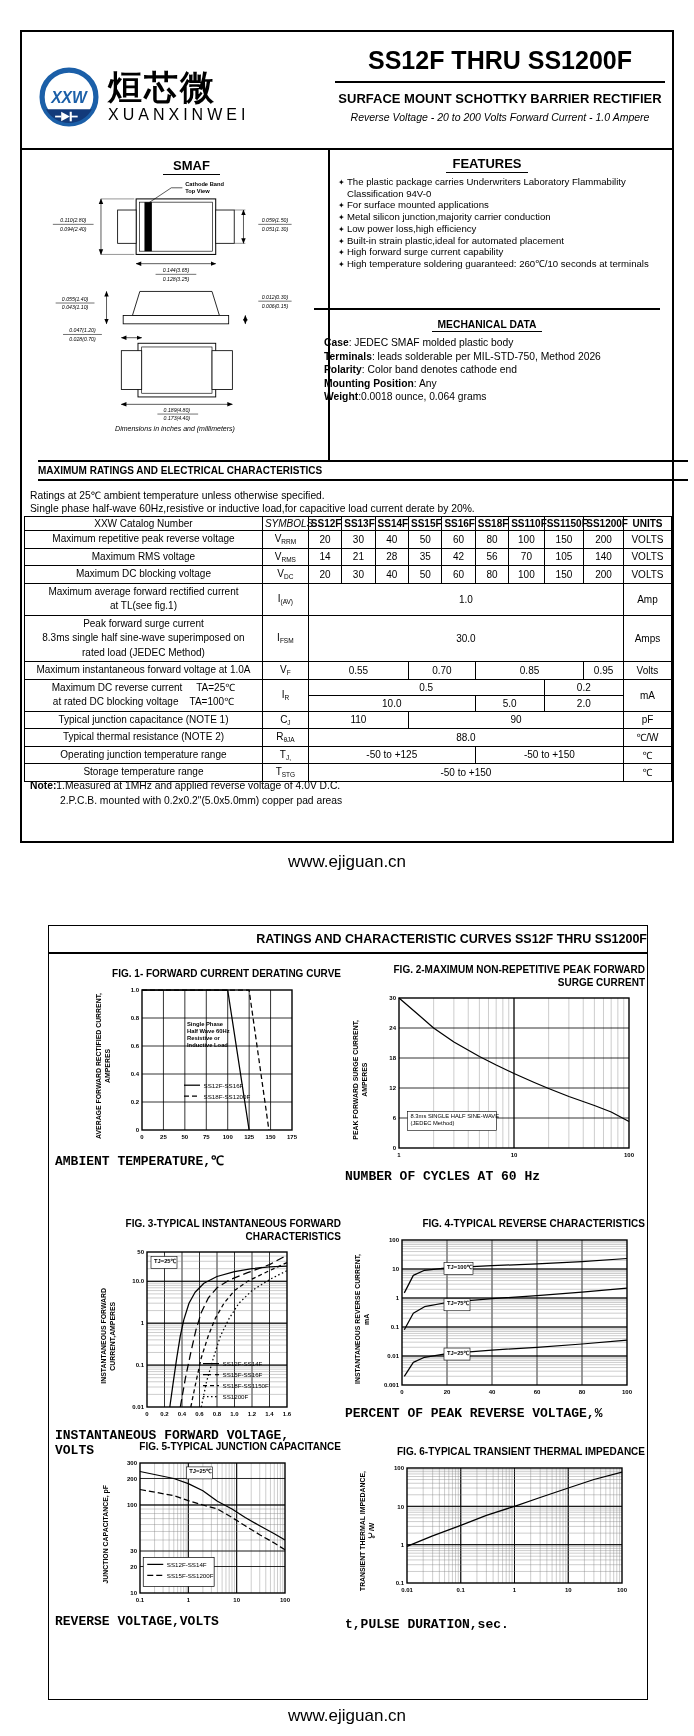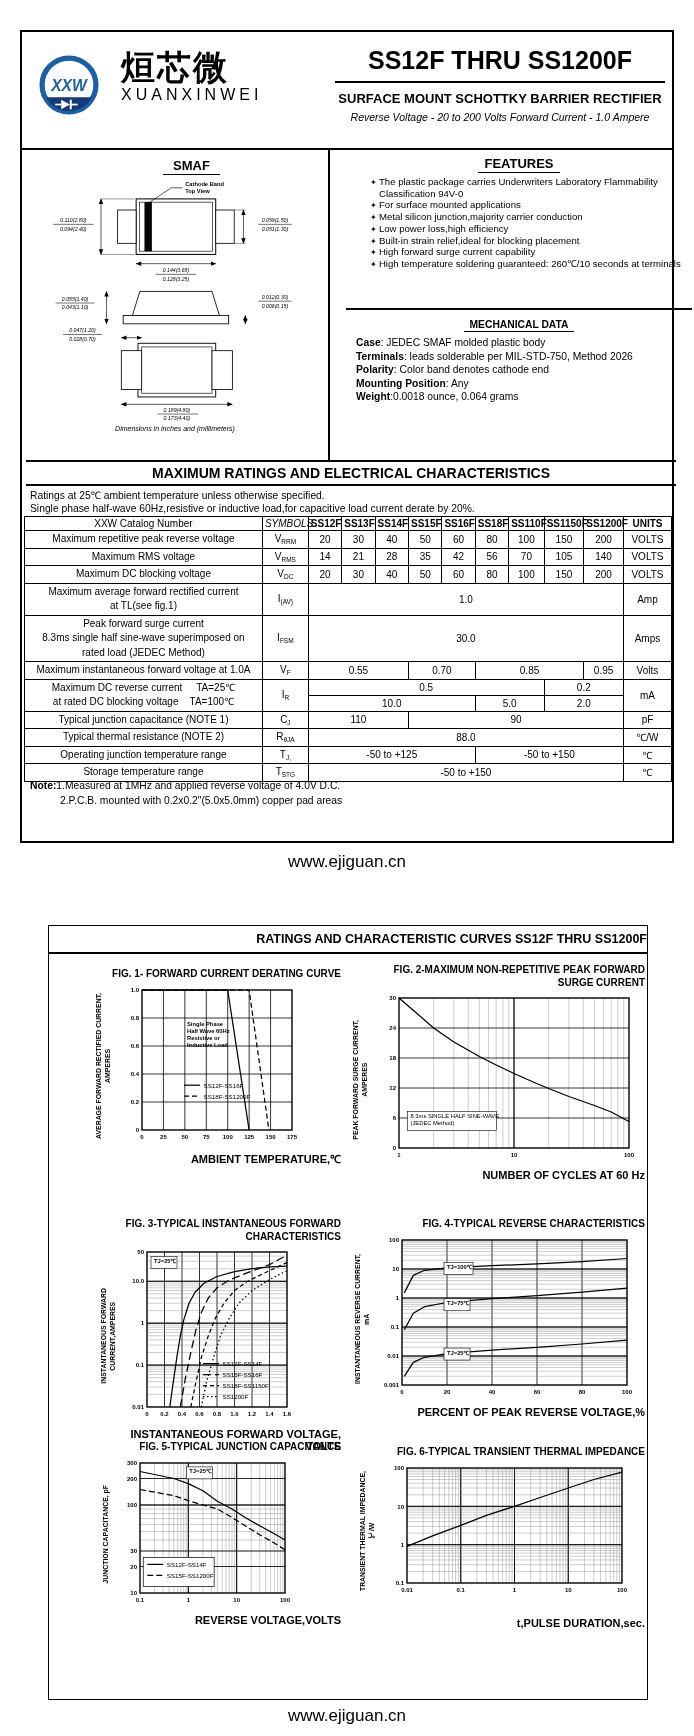--- a/index.html
+++ b/index.html
@@ -5,47 +5,47 @@
   html,body{margin:0;padding:0;background:#9a9a9a;}
   *{box-sizing:border-box;}
   .sheet{position:relative;width:694px;height:1736px;background:#ffffff;margin:0 auto;
          font-family:"Liberation Sans",sans-serif;color:#000;}
   .pagebox{position:absolute;border:2px solid #000;background:#fff;}
   #page1{left:20px;top:30px;width:654px;height:813px;}
   #page2{left:48px;top:925px;width:600px;height:775px;border-width:1.5px;}
 
   
   .hdr{position:absolute;left:0;top:0;width:100%;height:118px;border-bottom:2px solid #000;}
-  .logo{position:absolute;left:14px;top:18px;display:flex;align-items:flex-start;gap:13px;}
+  .logo{position:absolute;left:14px;top:30px;display:flex;align-items:center;}
   .logo-cn{font-size:34px;font-weight:bold;letter-spacing:2px;line-height:1;margin-left:6px;}
   .logo-en{font-size:16px;letter-spacing:4px;margin-left:6px;margin-top:2px;}
   .titleblock{position:absolute;left:308px;top:14px;width:340px;text-align:center;}
   .ptitle{font-size:25px;font-weight:bold;}
   .trule{border-bottom:2px solid #000;width:330px;margin:6px auto 8px auto;}
   .psub{font-size:13px;font-weight:bold;}
   .psub2{font-size:10.5px;font-style:italic;margin-top:5px;}
 
   
   .leftcell{position:absolute;left:0;top:118px;width:308px;height:310px;border-right:2px solid #000;}
   .smaf-title{text-align:center;font-weight:bold;font-size:13px;margin-top:8px;padding-left:33px;}
   .smaf-title span{border-bottom:1.5px solid #000;padding:0 10px 1px 10px;}
   .pkg-caption{text-align:center;font-size:7px;font-style:italic;margin-top:0px;}
-  .rightcell{position:absolute;left:324px;top:118px;width:346px;height:349px;}
+  .rightcell{position:absolute;left:292px;top:118px;width:346px;height:349px;}
   .feat{height:160px;border-bottom:2px solid #000;padding:6px 10px 0 10px;}
   .mech{padding:8px 10px 0 10px;}
   .sec-h{text-align:center;font-weight:bold;font-size:13px;margin-bottom:5px;}
   .sec-h span{border-bottom:1.5px solid #000;padding:0 6px 1px 6px;}
   .feat ul{margin:2px 0 0 0;padding-left:14px;list-style:none;}
   .feat li{font-size:9.6px;line-height:1.22;text-indent:-9px;padding-left:9px;}
   .feat li::before{content:"\2726\00a0";font-size:8px;}
   .mech div{font-size:10.3px;line-height:1.3;}
 
   
-  .banner{position:absolute;left:4px;width:100%;border-top:2px solid #000;border-bottom:2px solid #000;
-          text-align:center;font-weight:bold;font-size:14px;padding:3px 0;}
+  .banner{position:absolute;left:16px;width:100%;border-top:2px solid #000;border-bottom:2px solid #000;
+          font-weight:bold;font-size:10px;padding:3px 0;}
   #banner1{top:428px;}
   .conds{position:absolute;left:0;top:454px;width:100%;padding:3px 8px;font-size:10.3px;line-height:1.3;}
   .tblwrap{position:absolute;left:2px;top:484px;width:648px;}
   table.ratings{border-collapse:collapse;width:648px;table-layout:fixed;}
   table.ratings td{border:1px solid #000;padding:1px 2px;font-size:10px;text-align:center;vertical-align:middle;}
   td.h-first{text-align:left;font-size:10.5px;padding-left:5px;}
   td.h-sym{font-style:italic;font-size:7.5px;}
   td.h-part{font-weight:bold;font-size:9.3px;padding:1px 0;}
   td.c-lbl{text-align:left;font-size:9.3px;padding-left:4px;white-space:pre-line;line-height:1.45;}
   td.c-sym{font-size:9.5px;}
@@ -58,21 +58,21 @@
   #footer1{top:852px;}
   #footer2{top:1706px;}
 
   
   .banner2{border-bottom:2px solid #000;text-align:right;font-weight:bold;font-size:12.5px;padding:6px 0;}
   .fig{position:absolute;}
   .fig-title{text-align:right;font-weight:bold;font-size:10px;white-space:pre-line;line-height:1.25;margin-bottom:2px;}
   .fig-body{display:flex;align-items:center;justify-content:center;}
   .fig-ylab{writing-mode:vertical-rl;transform:rotate(180deg);text-align:center;font-weight:bold;
             font-size:6.9px;white-space:pre-line;line-height:1.3;}
-  .fig-xlab{text-align:right;font-weight:bold;font-size:11px;margin-top:1px;}
+  .fig-xlab{text-align:left;font-weight:bold;font-size:13px;margin-top:1px;font-family:Liberation Mono, monospace;}
   svg text{font-family:"Liberation Sans",sans-serif;}
   .dimtxt{font-size:5.6px;font-style:italic;}
   .callout{font-size:6.2px;font-weight:bold;}
 </style>
 </head>
 <body>
 
 <div class="sheet">
 
   <div class="pagebox" id="page1">
@@ -168,21 +168,21 @@
     </div>
 
     <div class="rightcell">
       <div class="feat">
         <div class="sec-h"><span>FEATURES</span></div>
         <ul id="featList">
             <li>The plastic package carries Underwriters Laboratory Flammability Classification 94V-0</li>
             <li>For surface mounted applications</li>
             <li>Metal silicon junction,majority carrier conduction</li>
             <li>Low power loss,high efficiency</li>
-            <li>Built-in strain relief,ideal for blocking placement</li>
+            <li>Built-in strain plastic,ideal for automated placement</li>
             <li>High forward surge current capability</li>
             <li>High temperature soldering guaranteed: 260℃/10 seconds at terminals</li>
           </ul>
       </div>
       <div class="mech">
         <div class="sec-h"><span>MECHANICAL DATA</span></div>
         <div id="mechLines">
             <div><b>Case</b><span>: JEDEC SMAF molded plastic body</span></div>
             <div><b>Terminals</b><span>: leads solderable per MIL-STD-750, Method 2026</span></div>
             <div><b>Polarity</b><span>: Color band denotes cathode end</span></div>

